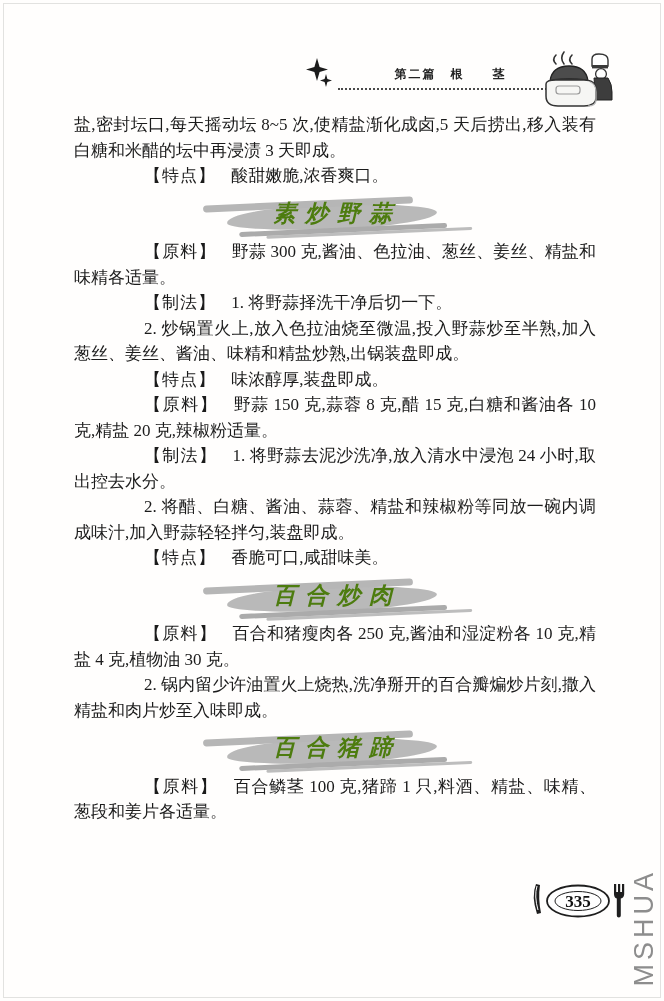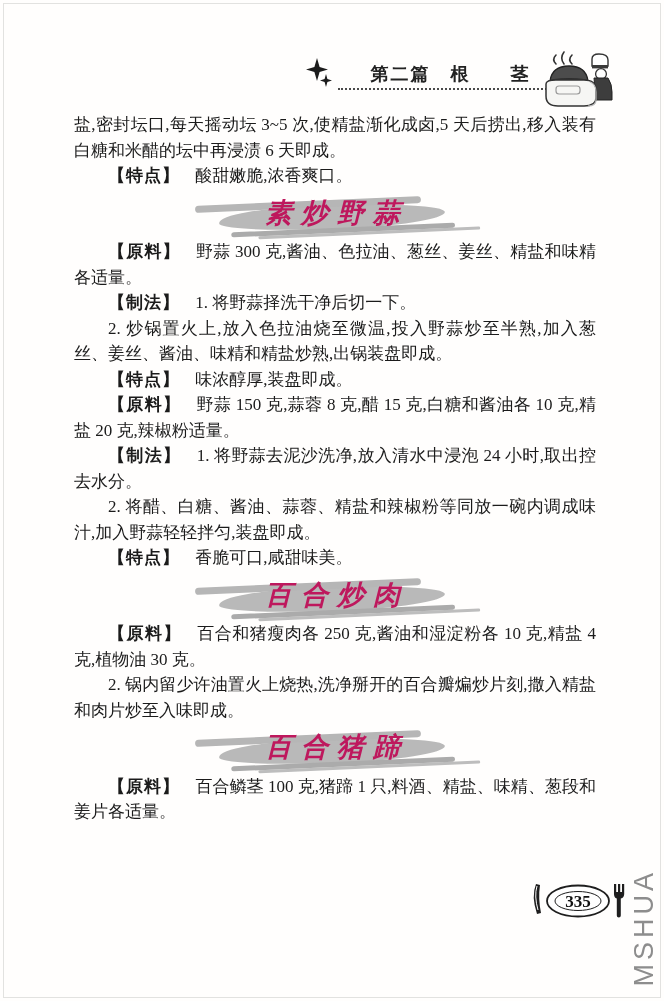--- a/index.html
+++ b/index.html
@@ -18,41 +18,41 @@
 
   
   .header{position:absolute;top:0;left:0;right:0;height:112px;}
   .sparkles{position:absolute;left:304px;top:56px;}
   .rule{
     position:absolute;left:338px;top:60px;width:225px;height:28px;
     border-bottom:2px dotted #4a4a4a;
     text-align:center;
   }
   .chapter{
-    font-size:18px;font-weight:bold;letter-spacing:2px;
+    font-size:12px;font-weight:bold;letter-spacing:2px;
     color:#222;line-height:28px;
   }
   .chef{position:absolute;left:540px;top:50px;}
 
   
   .content{
     position:absolute;top:112px;left:74px;right:68px;
     font-size:17px;line-height:25.5px;text-align:justify;
   }
   .para{margin:0;text-indent:2em;}
   .para.cont{text-indent:0;}
-  .lbl{font-weight:bold;letter-spacing:1px;margin-right:0.9em;}
+  .lbl{font-weight:normal;letter-spacing:1px;margin-right:0.9em;margin-left:36px;}
   .lbl:empty{margin-right:0;}
 
   
   .title-row{text-align:center;margin:7px 0 6px;text-indent:0;}
   .brush{
     position:relative;display:inline-block;z-index:0;
-    font-size:27px;font-weight:bold;font-style:italic;
-    letter-spacing:9px;padding:5px 22px 7px 26px;color:#be185d;
+    font-size:23px;font-weight:bold;font-style:italic;
+    letter-spacing:9px;padding:5px 22px 7px 26px;color:#4d7c0f;
   }
   .brush::before{
     content:"";position:absolute;z-index:-1;
     left:-20px;right:-14px;top:9px;bottom:5px;
     background:#a7a7a7;opacity:.8;
     border-radius:46% 54% 50% 50% / 62% 48% 58% 42%;
     transform:rotate(-2deg);
   }
   .brush::after{
     content:"";position:absolute;z-index:-1;
@@ -99,21 +99,21 @@
       <ellipse cx="29" cy="31" rx="21" ry="3" fill="#2e2e2e"></ellipse>
 
       <path d="M6 34 q0 -4 10 -4 h28 q12 0 12 10 v8 q0 8 -12 8 h-26 q-12 0 -12 -10 z" fill="#f6f6f4" stroke="#333" stroke-width="1.5"></path>
       <rect x="16" y="36" width="24" height="8" rx="3" fill="none" stroke="#9a9a9a" stroke-width="1.2"></rect>
       <path d="M50 32 q6 2 6 10 v8 q0 6 -8 6" fill="none" stroke="#bbb" stroke-width="1.2"></path>
     </svg>
   </div>
 
   <div class="content">
 
-    <p class="para cont"><span>盐,密封坛口,每天摇动坛 3~5 次,使精盐渐化成卤,5 天后捞出,移入装有白糖和米醋的坛中再浸渍 6 天即成。</span></p>
+    <p class="para cont"><span>盐,密封坛口,每天摇动坛 8~5 次,使精盐渐化成卤,5 天后捞出,移入装有白糖和米醋的坛中再浸渍 3 天即成。</span></p>
     <p class="para"><b class="lbl">【特点】</b><span>酸甜嫩脆,浓香爽口。</span></p>
 
     <div class="title-row"><span class="brush">素炒野蒜</span></div>
     <p class="para"><b class="lbl">【原料】</b><span>野蒜 300 克,酱油、色拉油、葱丝、姜丝、精盐和味精各适量。</span></p>
     <p class="para"><b class="lbl">【制法】</b><span>1. 将野蒜择洗干净后切一下。</span></p>
     <p class="para"><b class="lbl"></b><span>2. 炒锅置火上,放入色拉油烧至微温,投入野蒜炒至半熟,加入葱丝、姜丝、酱油、味精和精盐炒熟,出锅装盘即成。</span></p>
     <p class="para"><b class="lbl">【特点】</b><span>味浓醇厚,装盘即成。</span></p>
 
     <p class="para"><b class="lbl">【原料】</b><span>野蒜 150 克,蒜蓉 8 克,醋 15 克,白糖和酱油各 10 克,精盐 20 克,辣椒粉适量。</span></p>
     <p class="para"><b class="lbl">【制法】</b><span>1. 将野蒜去泥沙洗净,放入清水中浸泡 24 小时,取出控去水分。</span></p>

